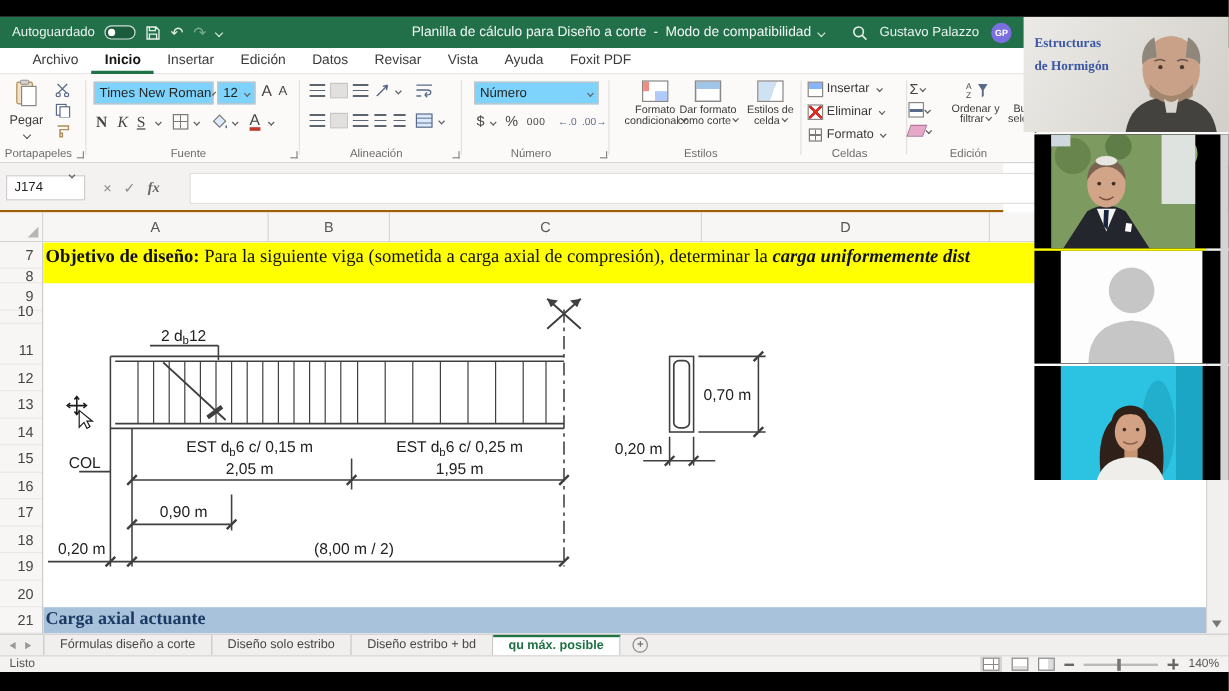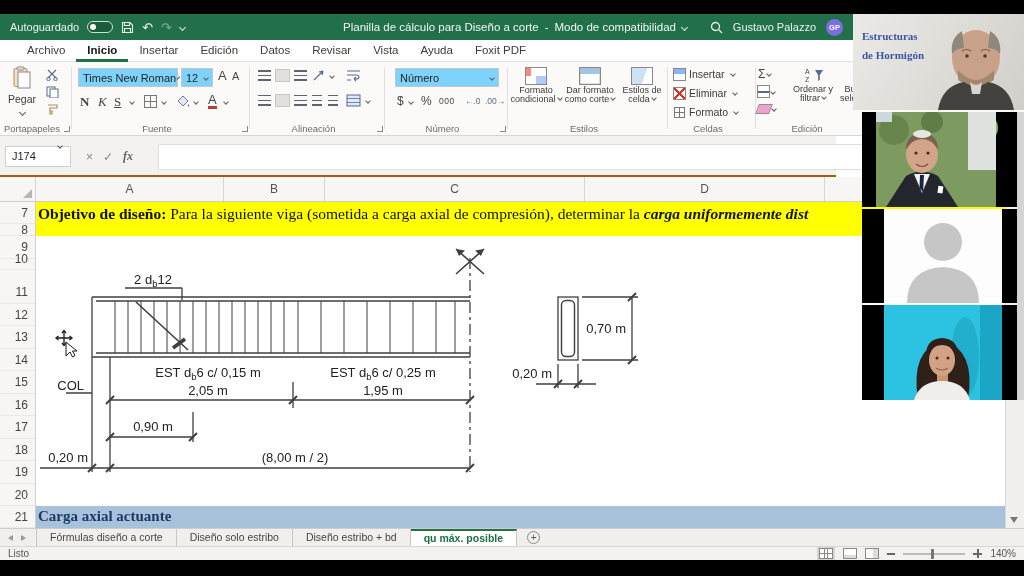--- a/index.html
+++ b/index.html
@@ -240,21 +240,21 @@
       <span class="btn" style="position:absolute;left:36px;top:32px;font-size:12px">%</span>
       <span class="btn" style="position:absolute;left:54px;top:34px;font-size:8.5px;letter-spacing:.5px">000</span>
       <span class="btn" style="position:absolute;left:80px;top:34px;font-size:8.5px;color:#5a6a8a">←.0</span>
       <span class="btn" style="position:absolute;left:100px;top:34px;font-size:8.5px;color:#5a6a8a">.00→</span>
       <span class="glbl">Número</span>
       <span class="dl"></span>
       <span class="gsep" style="left:122px"></span>
     </div>
 
     <div class="grp" style="left:508px;width:160px">
-      <div style="position:absolute;left:2px;top:6px;width:52px;text-align:center">
+      <div style="position:absolute;left:12px;top:6px;width:52px;text-align:center">
         <span class="ic22" style="background:linear-gradient(90deg,#f28b82 50%,#fff 50%) 0 0/10px 8px no-repeat,linear-gradient(90deg,#fff 50%,#aecbfa 50%) 0 8px/20px 8px no-repeat,#fff;outline:1px solid #8a8886"></span>
         <div class="small2"><span>Formato condicional</span><span class="c"></span></div>
       </div>
       <div style="position:absolute;left:56px;top:6px;width:52px;text-align:center">
         <span class="ic22" style="background:linear-gradient(#9fc5e8 6px,#fff 6px);outline:1px solid #8a8886;box-shadow:inset 0 0 0 .5px #bbb"></span>
         <div class="small2"><span>Dar formato como corte</span><span class="c"></span></div>
       </div>
       <div style="position:absolute;left:110px;top:6px;width:48px;text-align:center">
         <span class="ic22" style="background:linear-gradient(110deg,#cfe2f3 60%,#fff 60%);outline:1px solid #8a8886"></span>
         <div class="small2"><span>Estilos de celda</span><span class="c"></span></div>

